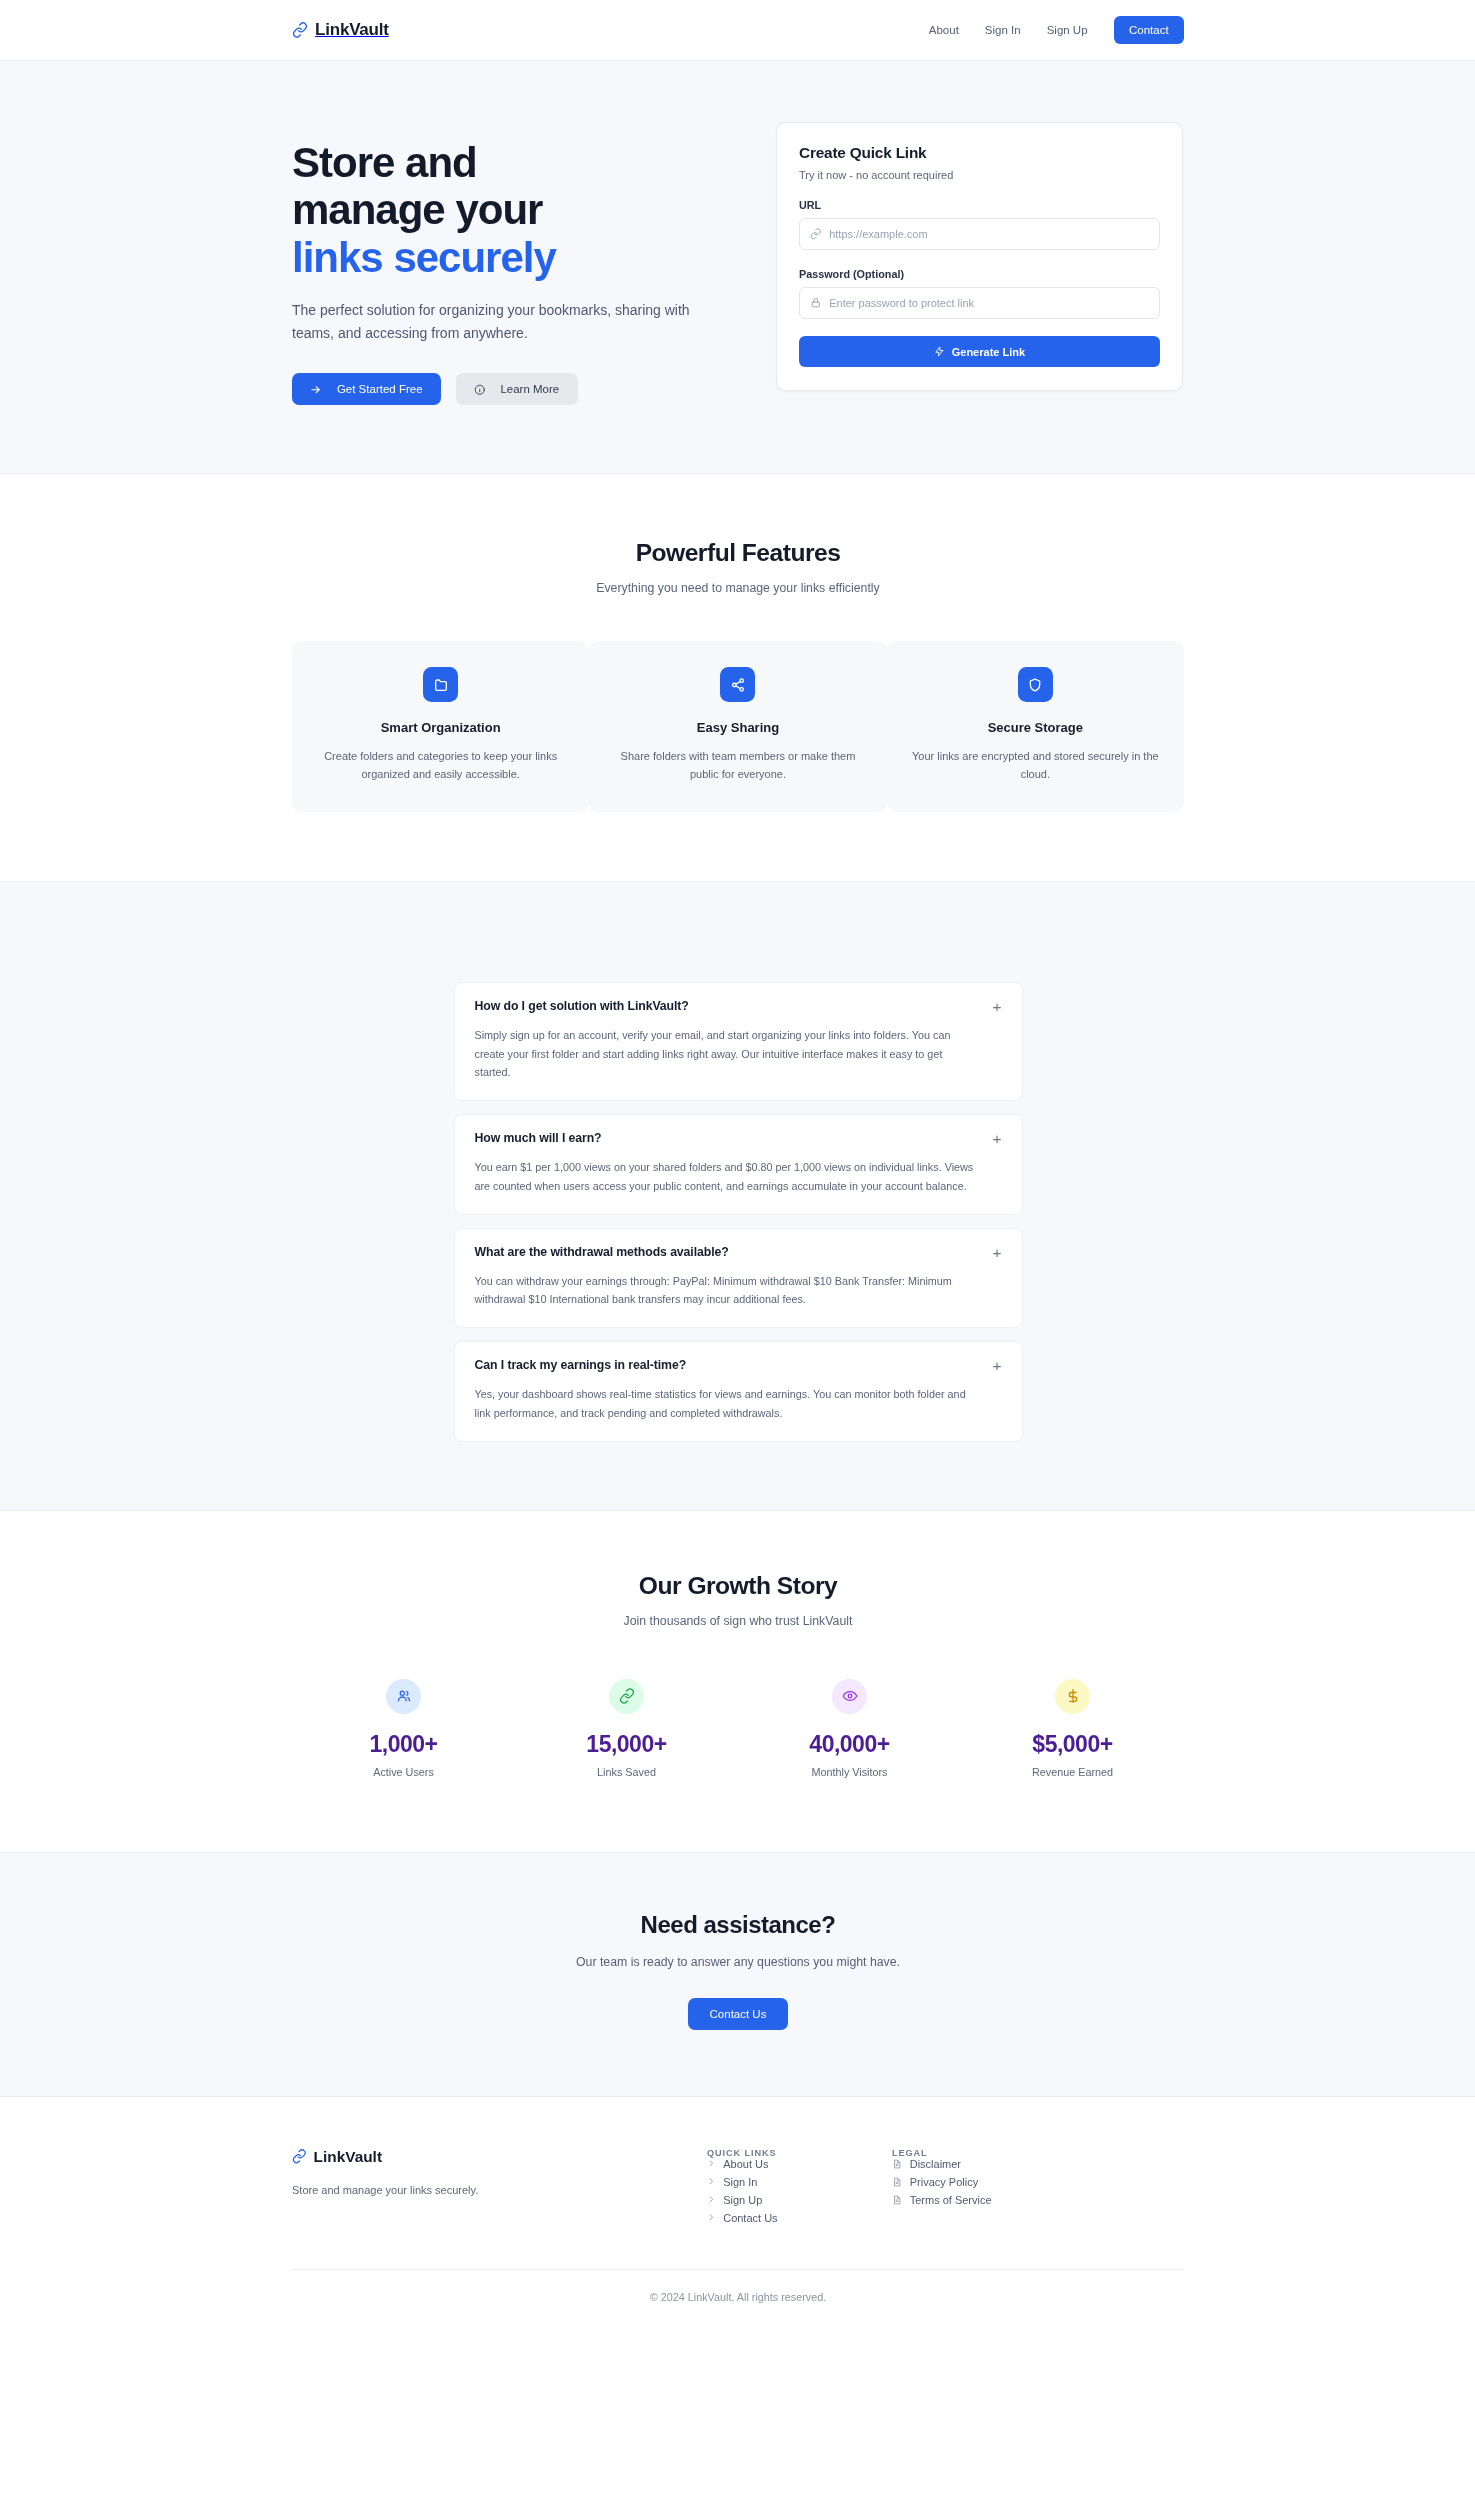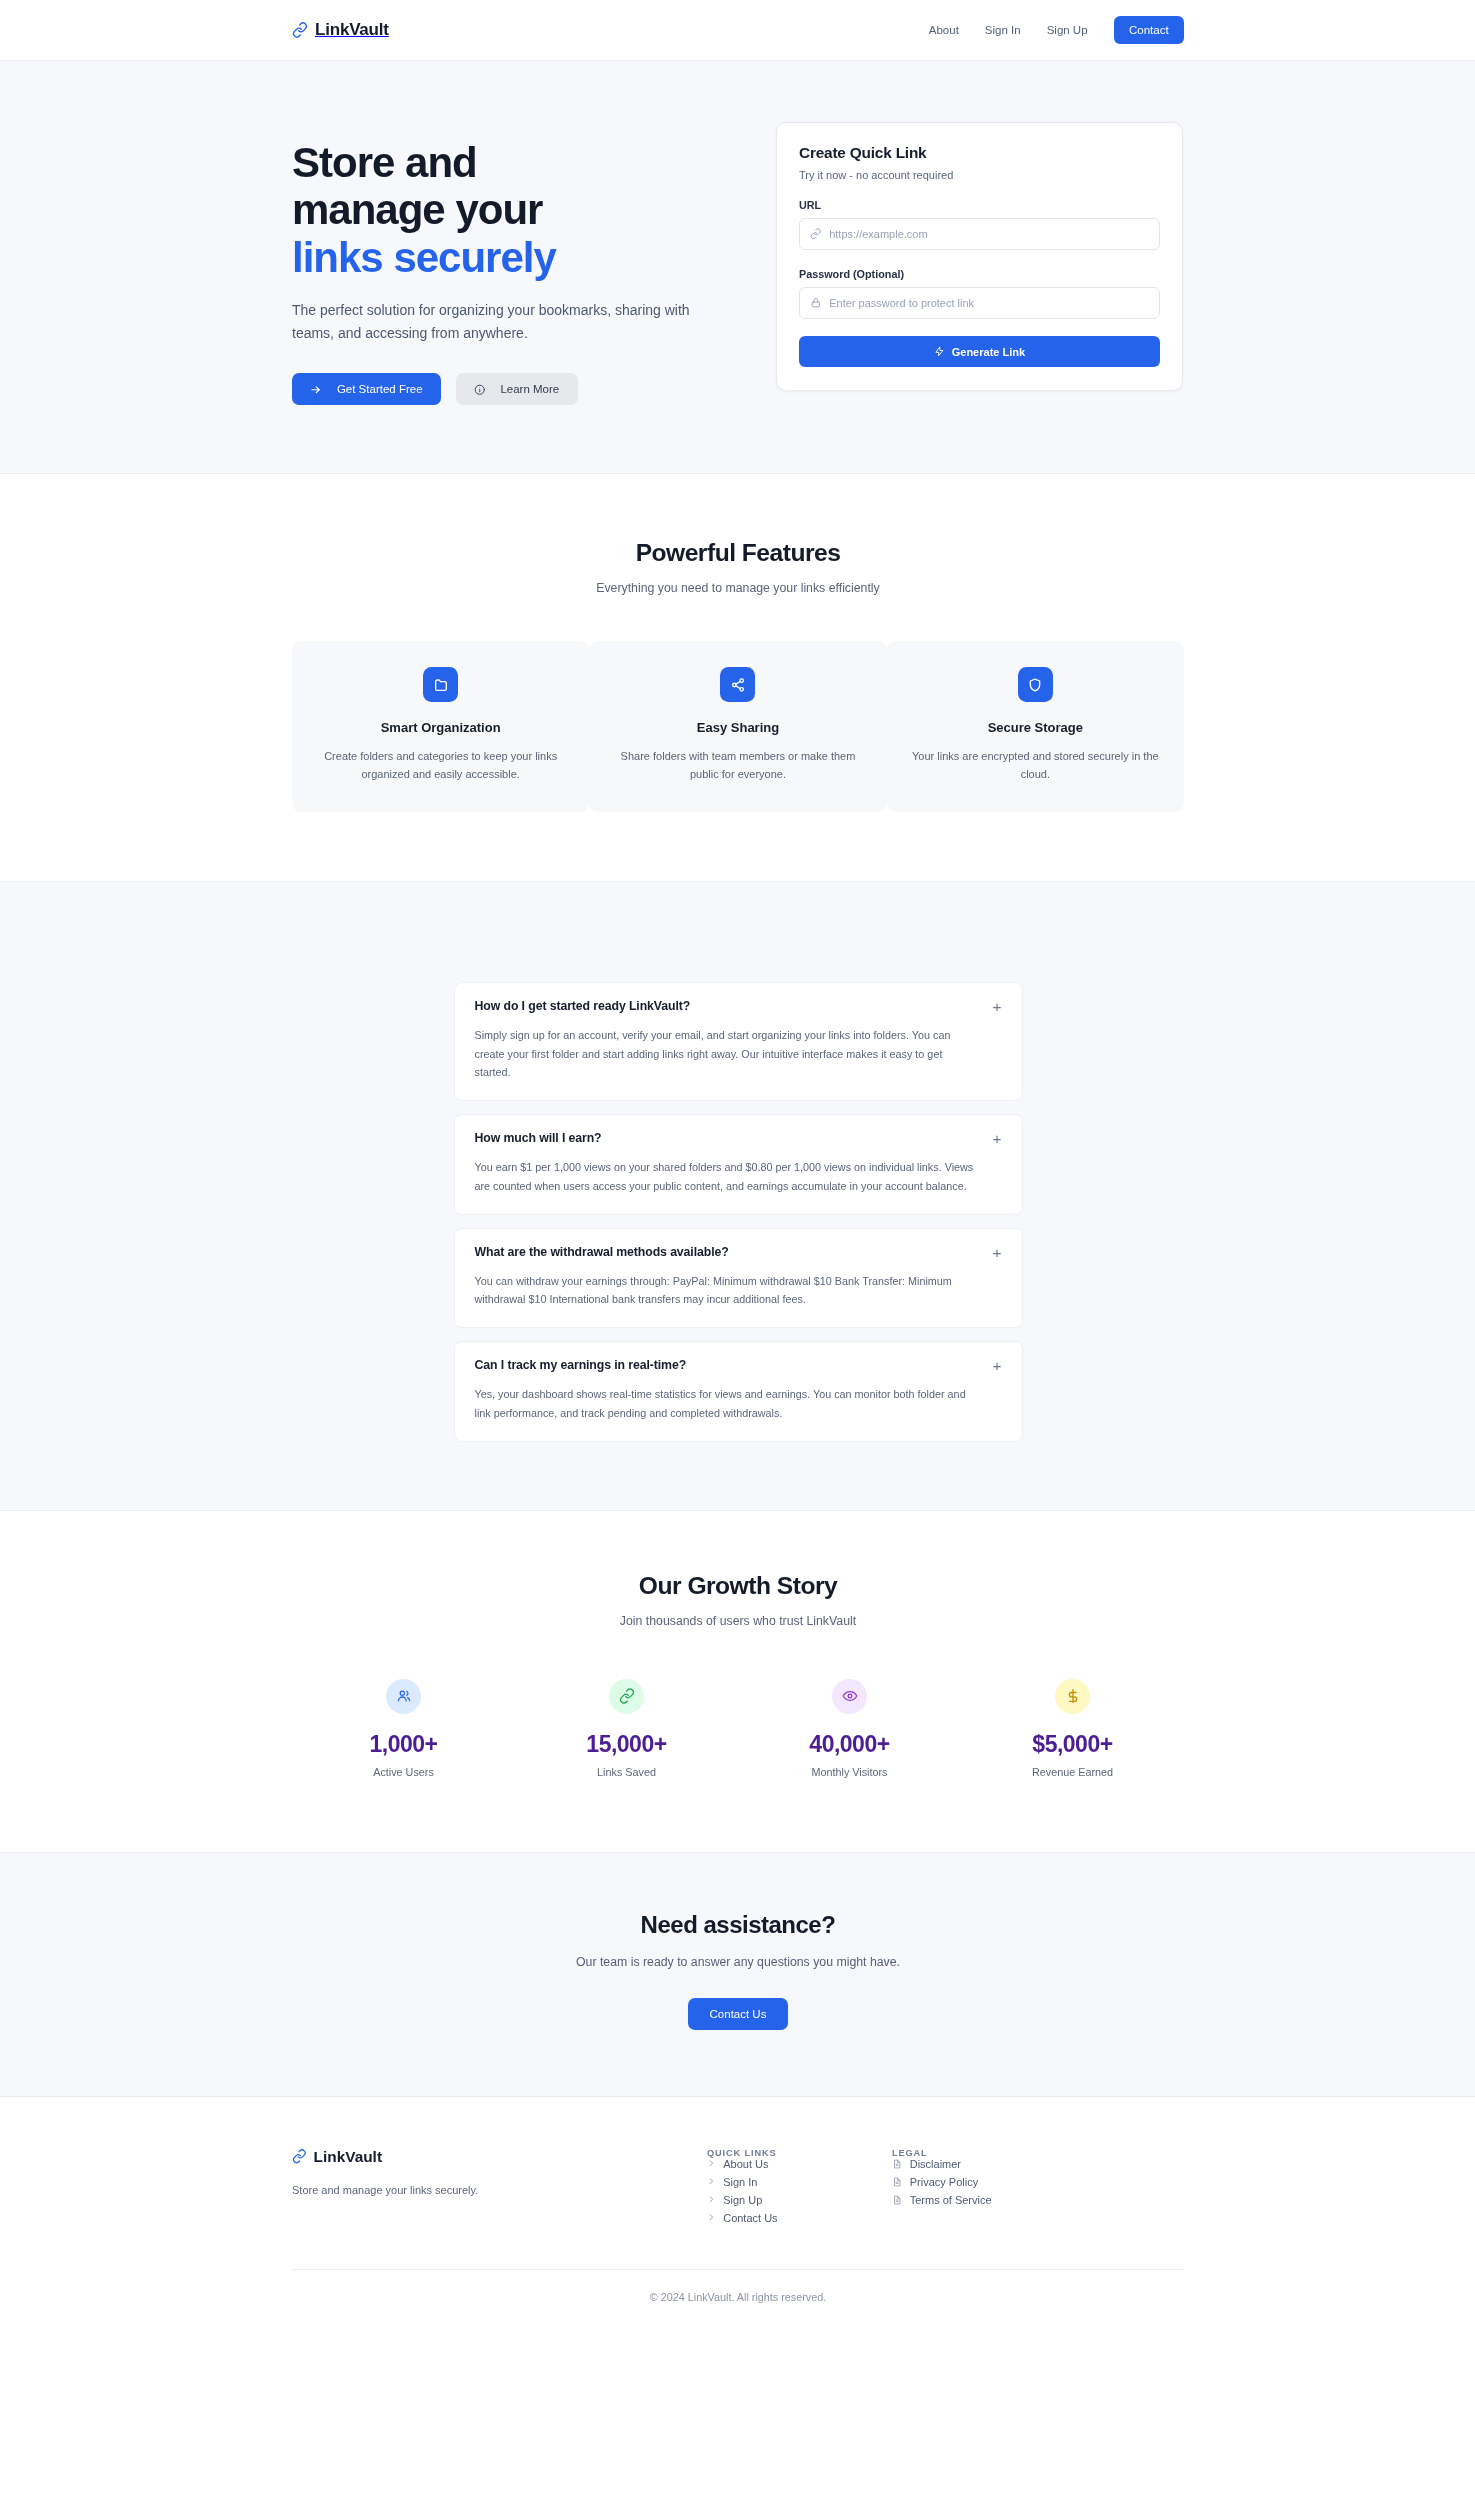--- a/index.html
+++ b/index.html
@@ -275,21 +275,21 @@
     </div>
   </div>
 </section>
 
 <section class="faq">
   <div class="wrap">
     <div class="faq-list">
 
       <div class="faq-item">
         <div class="faq-head">
-          <div class="faq-q">How do I get started ready LinkVault?</div>
+          <div class="faq-q">How do I get solution with LinkVault?</div>
           <div class="faq-plus">+</div>
         </div>
         <div class="faq-a">Simply sign up for an account, verify your email, and start organizing your links into folders. You can create your first folder and start adding links right away. Our intuitive interface makes it easy to get started.</div>
       </div>
 
       <div class="faq-item">
         <div class="faq-head">
           <div class="faq-q">How much will I earn?</div>
           <div class="faq-plus">+</div>
         </div>
@@ -312,21 +312,21 @@
         <div class="faq-a">Yes, your dashboard shows real-time statistics for views and earnings. You can monitor both folder and link performance, and track pending and completed withdrawals.</div>
       </div>
 
     </div>
   </div>
 </section>
 
 <section class="stats">
   <div class="wrap">
     <h2 class="sec-title">Our Growth Story</h2>
-    <p class="sec-sub">Join thousands of users who trust LinkVault</p>
+    <p class="sec-sub">Join thousands of sign who trust LinkVault</p>
     <div class="stat-grid">
 
       <div class="stat">
         <div class="stat-icon" style="background:#dbeafe">
           <svg width="16" height="16" viewBox="0 0 24 24" fill="none" stroke="#2563eb" stroke-width="1.9" stroke-linecap="round" stroke-linejoin="round">
             <circle cx="9.5" cy="8" r="3.2"></circle>
               <path d="M3.8 19.2a5.7 5.7 0 0 1 11.4 0"></path>
             <path d="M16.2 5.3a3.2 3.2 0 0 1 0 5.6"></path>
               <path d="M17.6 14.4a5.7 5.7 0 0 1 2.8 4.8"></path>
           </svg>

